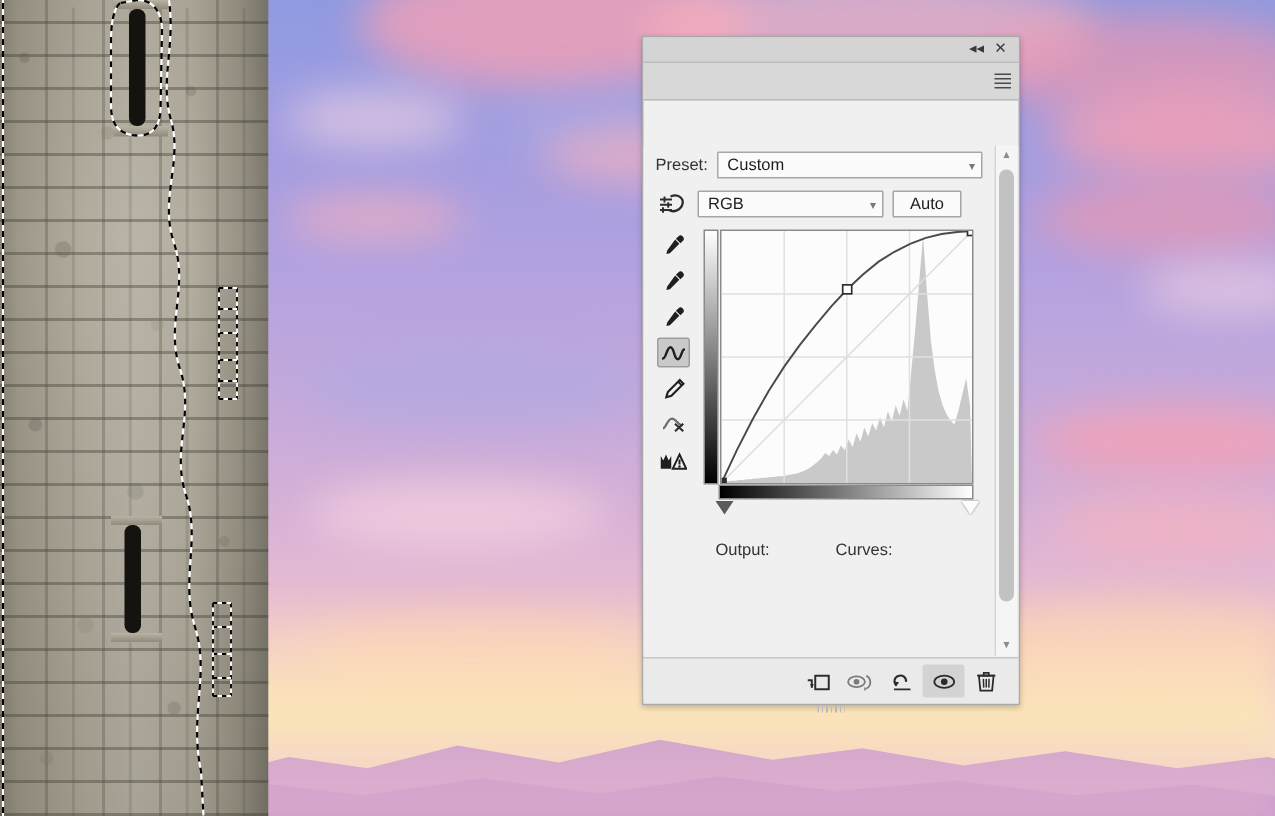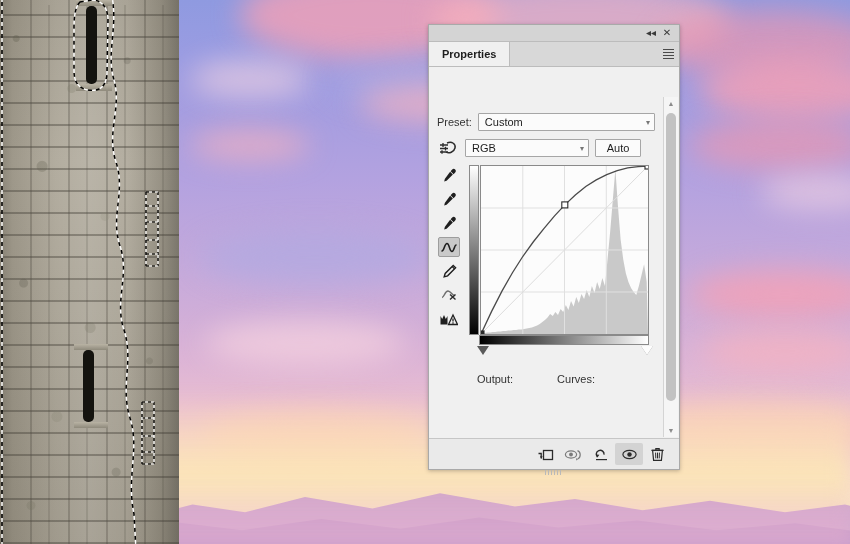--- a/index.html
+++ b/index.html
@@ -476,37 +476,36 @@
   </div>
 
   <div class="panel">
 
     <div class="panel-titlebar">
       <div class="win-btn">◂◂</div>
       <div class="win-btn">✕</div>
     </div>
 
     <div class="tabstrip">
-      <div class="tab">Properties</div>
       <div class="tabstrip-filler"></div>
       <div class="panel-menu">
         <div class="hamburger">
           <span></span>
             <span></span>
             <span></span>
             <span></span>
         </div>
       </div>
     </div>
 
 
     <div class="panel-body">
       <div class="scroll-area">
 
-        <div class="row" style="margin-top:14px;text-align:center;">
+        <div class="row" style="margin-top:2px;text-align:center;">
           <div class="row-label">Preset:</div>
           <div class="select">
             <span>Custom</span>
             <span class="chev">▾</span>
           </div>
         </div>
 
         <div class="row" style="margin-top:4px;">
           <div style="width:22px;display:flex;align-items:center;justify-content:center;">
             <svg width="20" height="16" viewBox="0 0 20 16">

